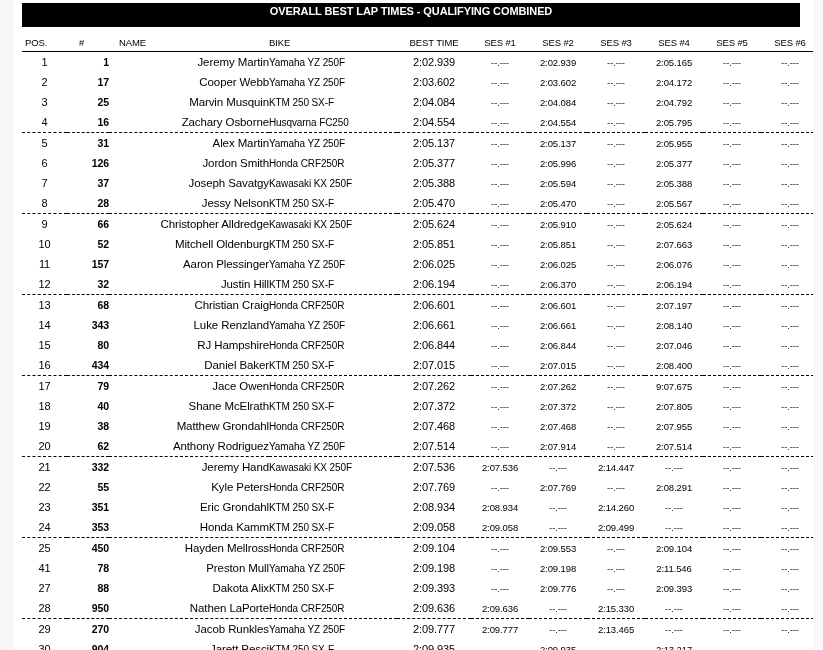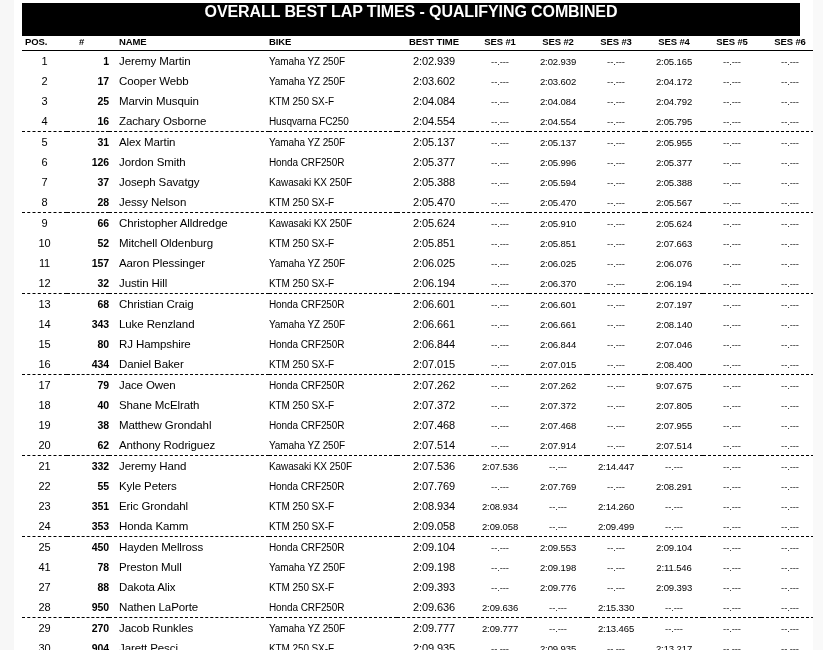--- a/index.html
+++ b/index.html
@@ -42,41 +42,41 @@
     position: absolute;
     left: 22px;
     top: 3px;
     width: 778px;
   }
 
   
   .title-bar {
     background: #000000;
     color: #ffffff;
-    height: 33px;
+    height: 24px;
     line-height: 17px;
     text-align: center;
-    font-size: 16px;
+    font-size: 11px;
     font-weight: bold;
     letter-spacing: -0.1px;
     white-space: nowrap;
     overflow: hidden;
   }
 
   
   table.results {
     width: 778px;
     border-collapse: collapse;
     table-layout: fixed;
     font-size: 10.5px;
   }
   table.results thead th {
     font-size: 9.5px;
-    font-weight: bold;
-    padding: 0 0 3px 0;
+    font-weight: normal;
+    padding: 10px 0 3px 0;
     border-bottom: 1.6px solid #000000;
     white-space: nowrap;
     letter-spacing: -0.1px;
   }
   table.results tbody td {
     padding: 2px 0 2px 0;
     height: 16px;
     white-space: nowrap;
     vertical-align: middle;
     letter-spacing: -0.1px;
@@ -92,21 +92,21 @@
 
   thead .c-pos  { text-align: left; padding-left: 3px !important; }
   thead .c-num  { text-align: left; padding-left: 12px !important; }
   thead .c-name { text-align: left; }
   thead .c-bike { text-align: left; }
   thead .c-best { }
   thead .c-ses  { text-align: center; }
 
   tbody .c-pos  { font-size: 11px; }
   tbody .c-num  { font-size: 10.5px; }
-  tbody .c-name { font-size: 11.5px; }
+  tbody .c-name { font-size: 11.5px; text-align: right; }
   tbody .c-bike { font-size: 10px; }
   tbody .c-best { font-size: 11px; }
   tbody .c-ses  { font-size: 9.5px; }
 
   
   tr.group-end td {
     border-bottom: 1.4px dashed #000000;
   }
   tr.group-start td { padding-top: 3px; }
 

